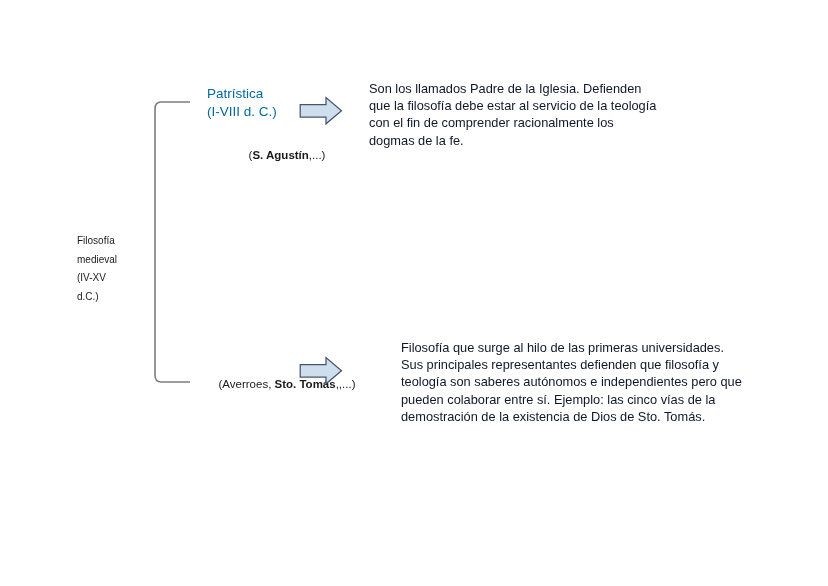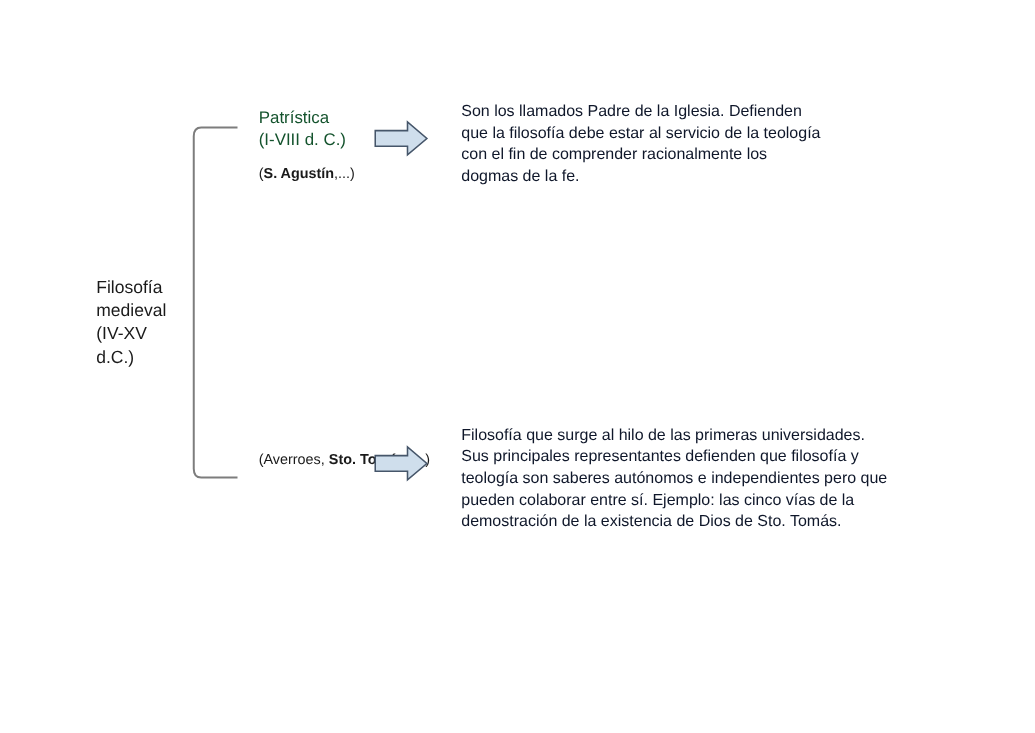--- a/index.html
+++ b/index.html
@@ -28,45 +28,46 @@
     top: 100px;
     width: 56px;
     height: 284px;
     pointer-events: none;
   }
 
   
   .root-label {
     position: absolute;
     left: 77px;
-    top: 220px;
+    top: 232px;
     width: 120px;
-    font-size: 14px;
+    font-size: 10px;
     line-height: 18.5px;
     color: #1a1a1a;
     white-space: pre-line;
   }
 
   
   .branch {
     position: absolute;
     left: 207px;
     width: 160px;
   }
   .branch-title {
     font-size: 13.5px;
     line-height: 17.5px;
-    color: #14532d;
+    color: #0369a1;
     white-space: pre-line;
   }
   .branch-authors {
-    margin-top: 12px;
+    margin-top: 28px;
     font-size: 11.5px;
     line-height: 15px;
     color: #1a1a1a;
+    text-align: center;
   }
   .branch-authors b { font-weight: bold; }
 
   
   .arrow-svg {
     position: absolute;
     width: 44px;
     height: 30px;
     pointer-events: none;
   }
@@ -74,21 +75,21 @@
   
   .desc {
     position: absolute;
     left: 369px;
     font-size: 12.8px;
     line-height: 17.2px;
     color: #0f172a;
     white-space: pre-line;
   }
   .desc-top { top: 80px;  width: 300px; }
-  .desc-bottom { top: 339px; width: 348px; }
+  .desc-bottom { top: 339px; width: 348px; margin-left: 32px; }
 </style>
 </head>
 <body>
 
 <div id="canvas">
 
   <svg class="bracket-svg" viewBox="0 0 56 284" aria-hidden="true">
     <path d="M 45 2 L 16 2 Q 10 2 10 9 L 10 275 Q 10 282 16 282 L 45 282" fill="none" stroke="#7d7d7d" stroke-width="1.6" stroke-linecap="butt"></path>
   </svg>
 

